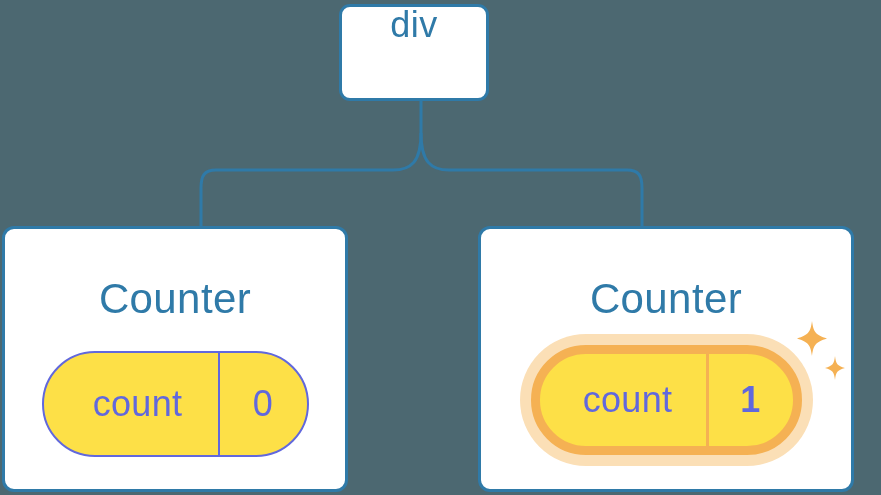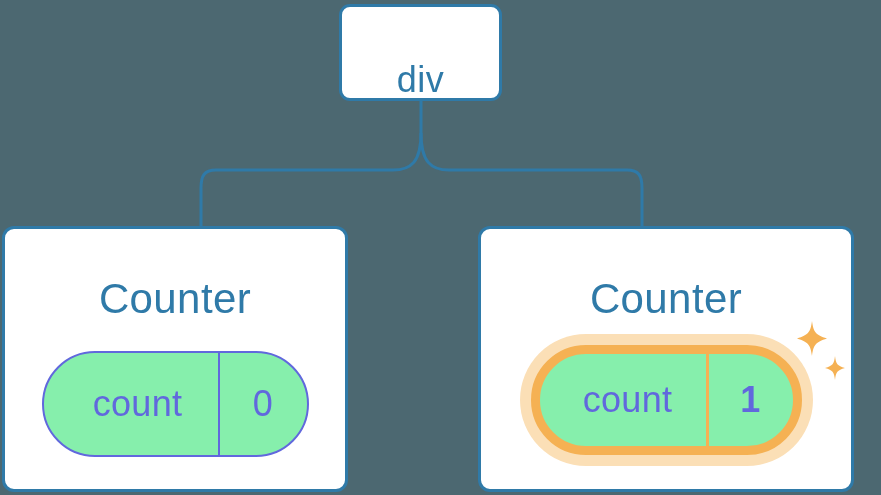--- a/index.html
+++ b/index.html
@@ -37,24 +37,24 @@
     box-sizing: border-box;
     border-radius: 12px;
     display: flex;
     flex-direction: column;
     align-items: center;
   }
 
   .node-root {
     left: 339px;
     top: 4px;
-    width: 163px;
+    width: 150px;
     height: 97px;
     border-radius: 11px;
-    justify-content: flex-end;
+    justify-content: flex-start;
   }
   .node-root .node-title {
     font-size: 36px;
     line-height: 1;
     letter-spacing: 0.5px;
   }
 
   .node-child {
     top: 226px;
     height: 266px;
@@ -76,21 +76,21 @@
     position: relative;
     margin-top: 28px;
     display: flex;
     align-items: center;
     justify-content: center;
   }
   .pill {
     position: relative;
     display: flex;
     align-items: stretch;
-    background: #86efac;
+    background: #fde047;
     box-sizing: border-box;
     border-radius: 999px;
     overflow: hidden;
   }
   .pill-plain {
     width: 267px;
     height: 106px;
     border: 2px solid #6168dd;
   }
   .pill-cell {

